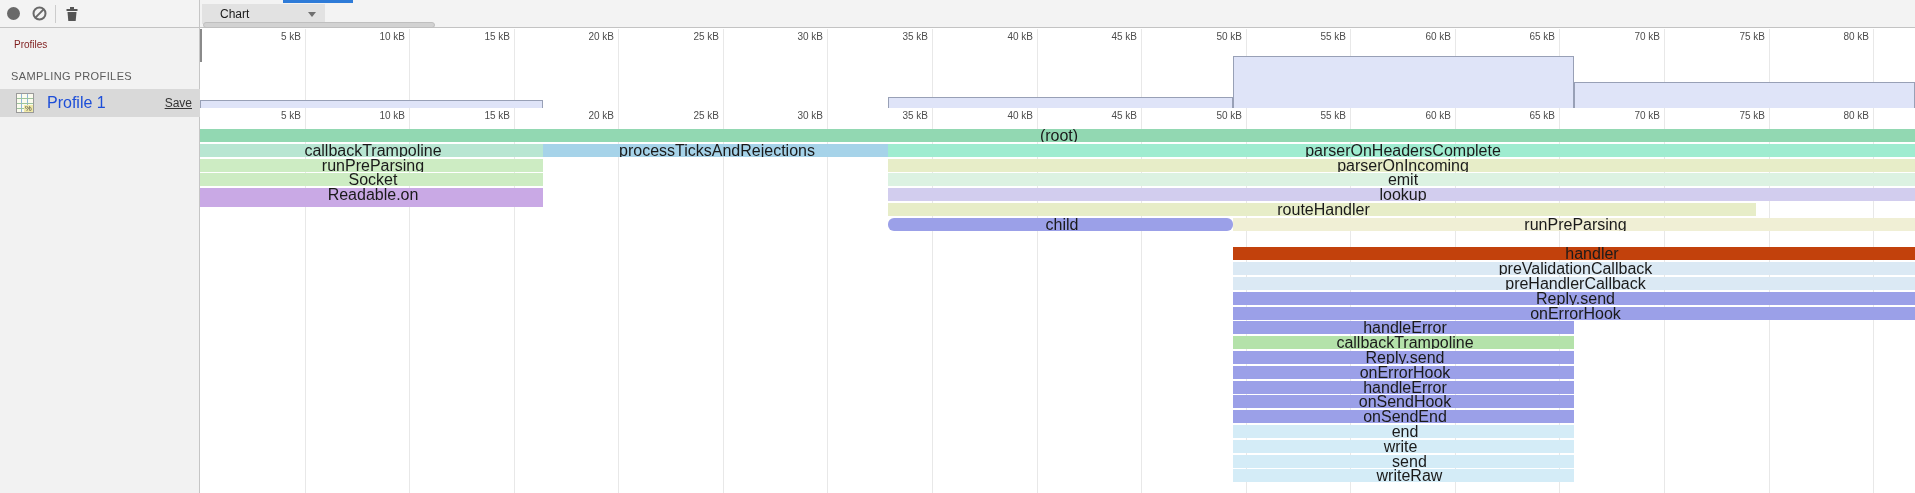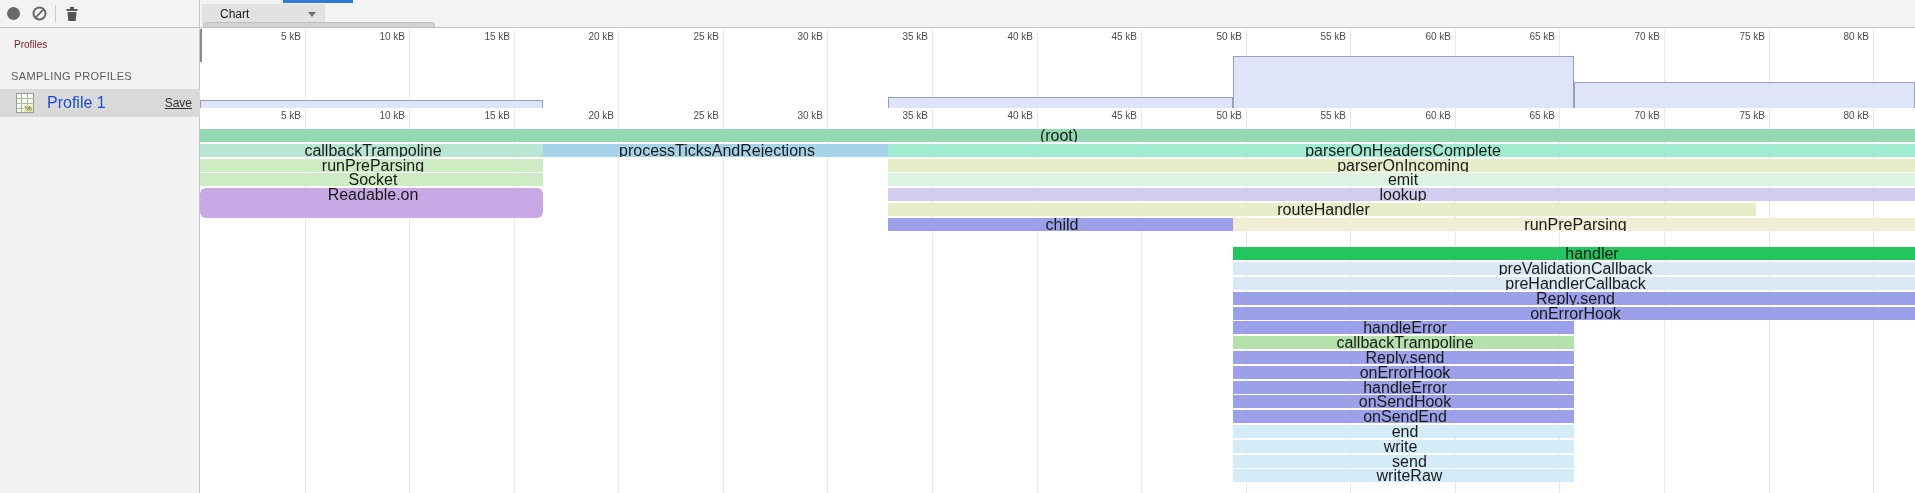--- a/index.html
+++ b/index.html
@@ -80,20 +80,21 @@
 
   .flame-bar{
     position:absolute;height:13px;font-size:16px;line-height:13px;color:#1a1a1a;
     padding-left:3px;box-sizing:border-box;overflow:hidden;white-space:nowrap;
     cursor:pointer;
     text-align:center;
   }
   .flame-bar.dotted{
     background-image:radial-gradient(rgba(255,255,255,0.45) 1px, transparent 1.3px);
     background-size:7px 5px;
+    border-radius:6px;
   }
 </style>
 </head>
 <body>
 
 <div class="app">
 
   <aside class="sidebar">
     <div class="toolbar">
       <span class="tb-btn">
@@ -203,26 +204,26 @@
         </div>
         <div class="ov-handle" style="left: 0px; top: 1px; height: 33px;"></div>
         <div class="flame-bar" style="left: 0px; width: 1715px; top: 101px; height: 13px; background: rgb(146, 216, 178);">(root)</div>
         <div class="flame-bar" style="left: 0px; width: 343px; top: 116px; height: 13px; background: rgb(184, 230, 210);">callbackTrampoline</div>
         <div class="flame-bar" style="left: 343px; width: 345px; top: 116px; height: 13px; background: rgb(166, 211, 233);">processTicksAndRejections</div>
         <div class="flame-bar" style="left: 688px; width: 1027px; top: 116px; height: 13px; background: rgb(159, 236, 208);">parserOnHeadersComplete</div>
         <div class="flame-bar" style="left: 0px; width: 343px; top: 131px; height: 13px; background: rgb(205, 236, 195);">runPreParsing</div>
         <div class="flame-bar" style="left: 688px; width: 1027px; top: 131px; height: 13px; background: rgb(231, 237, 200);">parserOnIncoming</div>
         <div class="flame-bar" style="left: 0px; width: 343px; top: 145px; height: 13px; background: rgb(205, 236, 195);">Socket</div>
         <div class="flame-bar" style="left: 688px; width: 1027px; top: 145px; height: 13px; background: rgb(220, 242, 226);">emit</div>
-        <div class="flame-bar" style="left: 0px; width: 343px; top: 160px; height: 30px; background: rgb(201, 169, 229); border-radius: 6px;">Readable.on</div>
+        <div class="flame-bar" style="left: 0px; width: 343px; top: 160px; height: 19px; background: rgb(201, 169, 229);">Readable.on</div>
         <div class="flame-bar" style="left: 688px; width: 1027px; top: 160px; height: 13px; background: rgb(210, 205, 238);">lookup</div>
         <div class="flame-bar" style="left: 688px; width: 868px; top: 175px; height: 13px; background: rgb(231, 237, 200);">routeHandler</div>
         <div class="flame-bar dotted" style="left: 688px; width: 345px; top: 190px; height: 13px; background: rgb(155, 160, 232);">child</div>
         <div class="flame-bar" style="left: 1033px; width: 682px; top: 190px; height: 13px; background: rgb(240, 239, 213);">runPreParsing</div>
-        <div class="flame-bar" style="left: 1033px; width: 682px; top: 219px; height: 13px; background: #22c55e; padding-left: 36px;">handler</div>
+        <div class="flame-bar" style="left: 1033px; width: 682px; top: 219px; height: 13px; background: #c2410c; padding-left: 36px;">handler</div>
         <div class="flame-bar" style="left: 1033px; width: 682px; top: 234px; height: 13px; background: rgb(219, 233, 244);">preValidationCallback</div>
         <div class="flame-bar" style="left: 1033px; width: 682px; top: 249px; height: 13px; background: rgb(219, 233, 244);">preHandlerCallback</div>
         <div class="flame-bar" style="left: 1033px; width: 682px; top: 264px; height: 13px; background: rgb(155, 160, 232);">Reply.send</div>
         <div class="flame-bar" style="left: 1033px; width: 682px; top: 279px; height: 13px; background: rgb(155, 160, 232);">onErrorHook</div>
         <div class="flame-bar" style="left: 1033px; width: 341px; top: 293px; height: 13px; background: rgb(155, 160, 232);">handleError</div>
         <div class="flame-bar" style="left: 1033px; width: 341px; top: 308px; height: 13px; background: rgb(180, 226, 170);">callbackTrampoline</div>
         <div class="flame-bar" style="left: 1033px; width: 341px; top: 323px; height: 13px; background: rgb(155, 160, 232);">Reply.send</div>
         <div class="flame-bar" style="left: 1033px; width: 341px; top: 338px; height: 13px; background: rgb(155, 160, 232);">onErrorHook</div>
         <div class="flame-bar" style="left: 1033px; width: 341px; top: 353px; height: 13px; background: rgb(155, 160, 232);">handleError</div>
         <div class="flame-bar" style="left: 1033px; width: 341px; top: 367px; height: 13px; background: rgb(155, 160, 232);">onSendHook</div>

